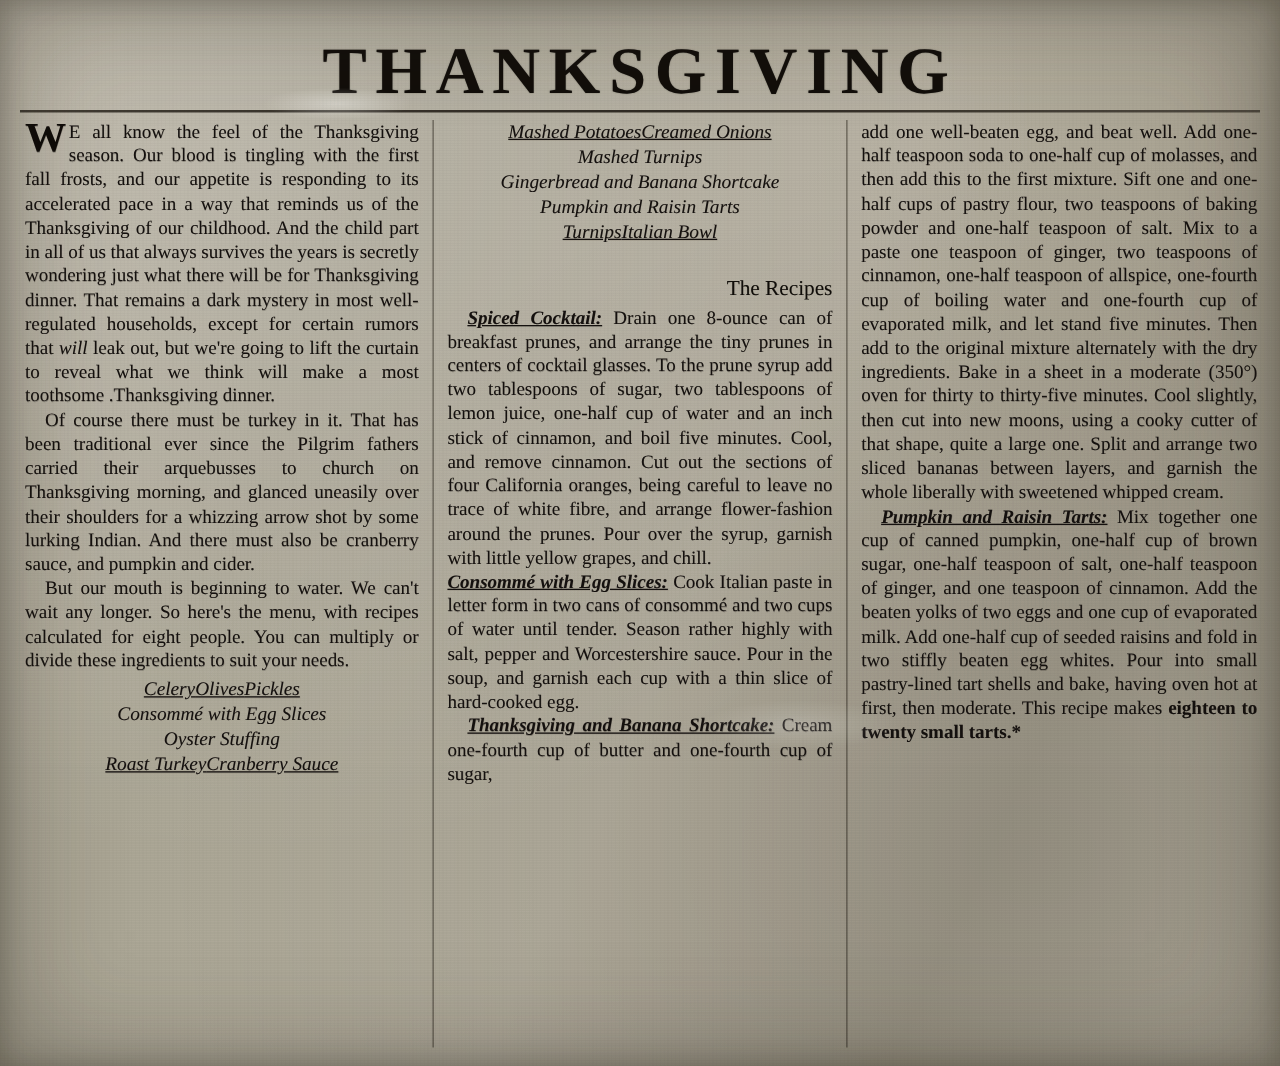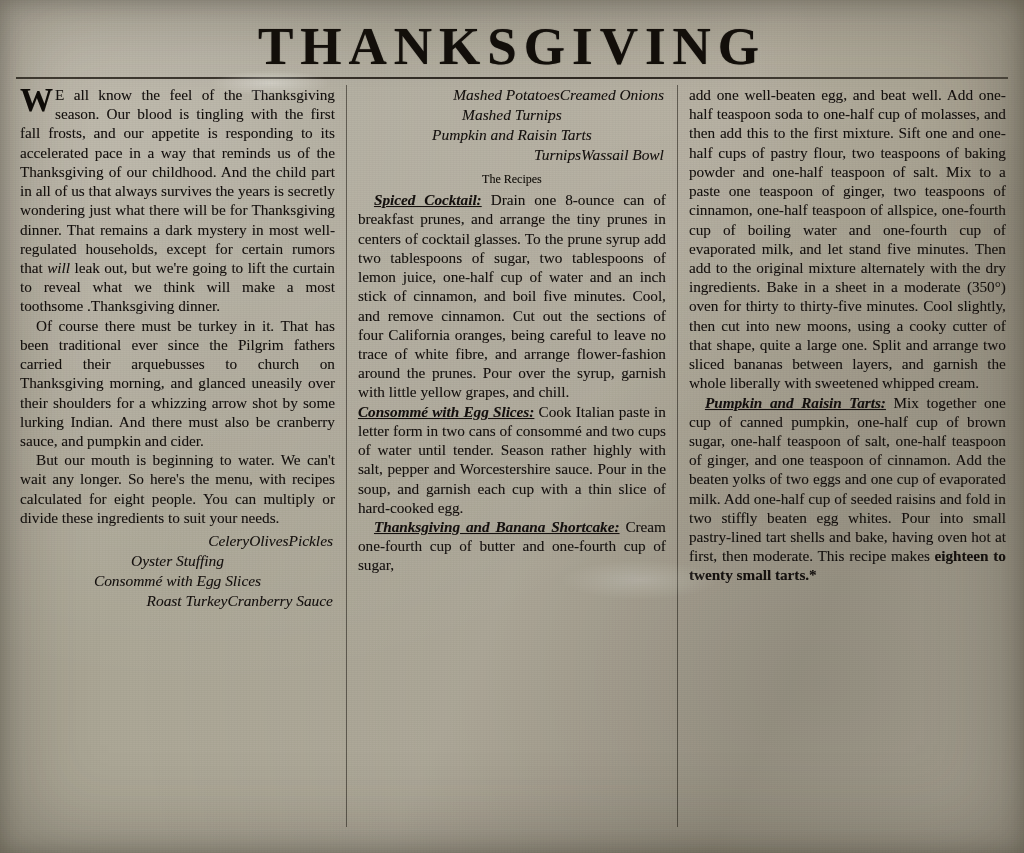--- a/index.html
+++ b/index.html
@@ -17,21 +17,21 @@
   
   #page {
     position: relative;
     width: 1024px;
     height: 853px;
     background:
       radial-gradient(ellipse at 20% 15%, rgba(255,255,255,0.16), rgba(255,255,255,0) 55%),
       radial-gradient(ellipse at 80% 80%, rgba(0,0,0,0.10), rgba(0,0,0,0) 60%),
       linear-gradient(115deg, #b9b3a4 0%, #aaa595 28%, #b4ae9f 55%, #a39d8d 78%, #b0aa9a 100%);
     box-sizing: border-box;
-    padding: 16px 14px 6px 14px;
+    padding: 27px 14px 6px 14px;
     filter: contrast(1.02);
   }
   
   #grain {
     position: absolute;
     inset: 0;
     pointer-events: none;
     opacity: .35;
     background-image:
       repeating-linear-gradient(0deg, rgba(0,0,0,0.05) 0px, rgba(0,0,0,0.05) 1px, rgba(255,255,255,0.04) 1px, rgba(255,255,255,0.04) 2px),
@@ -96,38 +96,39 @@
     padding: 2px 3px 0 0;
     margin-top: 1px;
     color: #0f0c09;
     letter-spacing: -1px;
   }
 
   .ital { font-style: italic; }
   .bold { font-weight: bold; }
 
   .subhead {
-    text-align: center;
-    font-size: 12px;
-    margin: 7px 0 3px 0;
+    text-align: right;
+    font-size: 17px;
+    margin: 24px 0 3px 0;
     color: #120f0b;
   }
 
   .menu {
     text-align: center;
     font-style: italic;
     font-size: 15.4px;
     line-height: 1.30;
     margin-top: 4px;
   }
   .menu .line { white-space: nowrap; }
   .menu .spread {
     display: flex;
-    justify-content: flex-end;
+    justify-content: center;
     padding: 0 2px;
+    text-decoration: underline;
   }
 
   .recipe-lead { font-style: italic; font-weight: bold; text-decoration: underline; }
 
   
   .col { text-shadow: 0.25px 0.25px 0 rgba(20,16,10,0.25); }
 
   .smudge {
     position: absolute;
     pointer-events: none;
@@ -148,40 +149,41 @@
       <p class="dropcap-para"><span class="dropcap">W</span><span>E all know the feel of the Thanksgiving season. Our blood is tingling with the first fall frosts, and our appetite is responding to its accelerated pace in a way that reminds us of the Thanksgiving of our childhood. And the child part in all of us that always survives the years is secretly wondering just what there will be for Thanksgiving dinner. That remains a dark mystery in most well-regulated households, except for certain rumors that </span><span class="ital">will</span><span> leak out, but we're going to lift the curtain to reveal what we think will make a most toothsome .Thanksgiving dinner.</span></p>
       <p>Of course there must be turkey in it. That has been traditional ever since the Pilgrim fathers carried their arquebusses to church on Thanksgiving morning, and glanced uneasily over their shoulders for a whizzing arrow shot by some lurking Indian. And there must also be cranberry sauce, and pumpkin and cider.</p>
       <p>But our mouth is beginning to water. We can't wait any longer. So here's the menu, with recipes calculated for eight people. You can multiply or divide these ingredients to suit your needs.</p>
 
       <div class="menu">
         <div class="spread">
           <span>Celery</span>
           <span>Olives</span>
           <span>Pickles</span>
         </div>
+        <div class="line">Consommé with Egg Slices</div>
         <div class="line">Oyster Stuffing</div>
-        <div class="line">Consommé with Egg Slices</div>
         <div class="spread">
           <span>Roast Turkey</span>
           <span>Cranberry Sauce</span>
         </div>
       </div>
     </div>
 
     <div class="col c2">
       <div class="menu" style="margin-top:0">
         <div class="spread">
           <span>Mashed Potatoes</span>
           <span>Creamed Onions</span>
         </div>
         <div class="line">Mashed Turnips</div>
+        <div class="line">Gingerbread and Banana Shortcake</div>
         <div class="line">Pumpkin and Raisin Tarts</div>
         <div class="spread">
           <span>Turnips</span>
-          <span>Wassail Bowl</span>
+          <span>Italian Bowl</span>
         </div>
       </div>
 
       <div class="subhead">The Recipes</div>
 
       <p><span class="recipe-lead">Spiced Cocktail:</span><span> Drain one 8-ounce can of breakfast prunes, and arrange the tiny prunes in centers of cocktail glasses. To the prune syrup add two tablespoons of sugar, two tablespoons of lemon juice, one-half cup of water and an inch stick of cinnamon, and boil five minutes. Cool, and remove cinnamon. Cut out the sections of four California oranges, being careful to leave no trace of white fibre, and arrange flower-fashion around the prunes. Pour over the syrup, garnish with little yellow grapes, and chill.</span></p>
       <p class="noindent"><span class="recipe-lead">Consommé with Egg Slices:</span><span> Cook Italian paste in letter form in two cans of consommé and two cups of water until tender. Season rather highly with salt, pepper and Worcestershire sauce. Pour in the soup, and garnish each cup with a thin slice of hard-cooked egg.</span></p>
 
 
       <p><span class="recipe-lead">Thanksgiving and Banana Shortcake:</span><span> Cream one-fourth cup of butter and one-fourth cup of sugar,</span></p>

